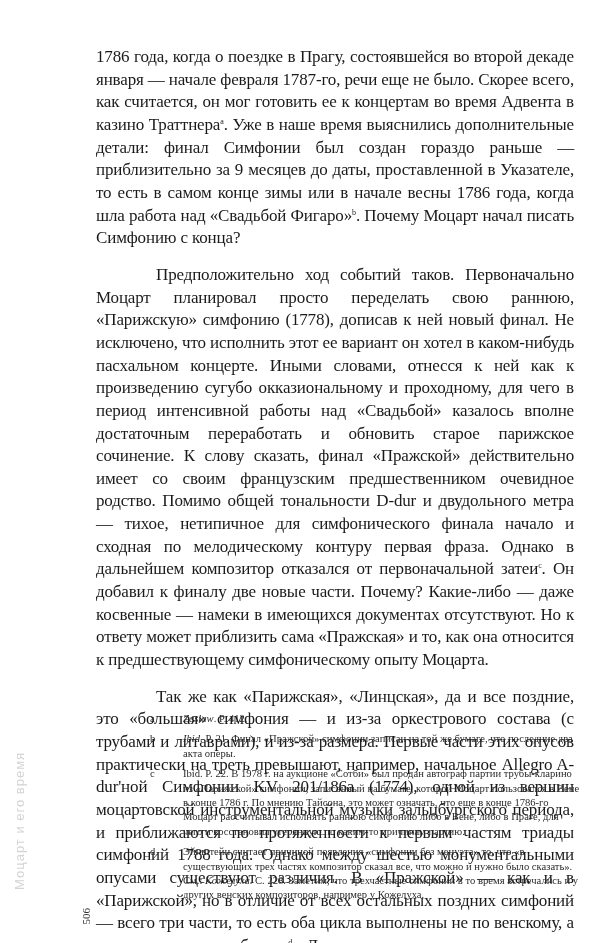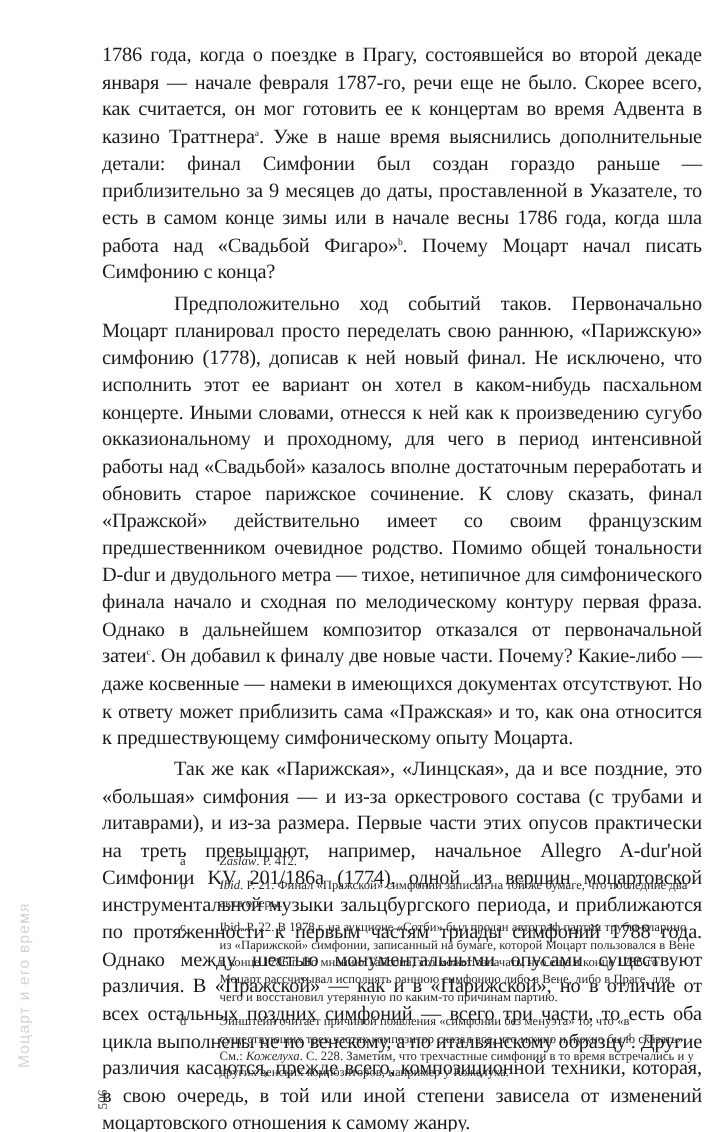--- a/index.html
+++ b/index.html
@@ -6,21 +6,21 @@
   body {
     width: 600px; height: 943px; background: #ffffff; position: relative; overflow: hidden;
     font-family: "Liberation Serif", "DejaVu Serif", serif; color: #1a1a1a;
   }
   .page { position: absolute; left: 0; top: 0; width: 600px; height: 943px; }
   .main-text {
     position: absolute; left: 82px; top: 32px; width: 506px;
     font-size: 17px; line-height: 22.65px; text-align: justify;
     letter-spacing: -0.15px;
   }
-  .main-text p { margin: 3px; }
+  .main-text p { margin: 14px; }
   .main-text p.indent { text-indent: 60px; }
   sup.fn { font-size: 8px; vertical-align: 6px; line-height: 0; }
   .footnotes {
     position: absolute; left: 150px; top: 712px; width: 430px;
     font-size: 10.6px; line-height: 14.4px; color: #2a2a2a;
   }
   .footnote { display: flex; margin-bottom: 6px; }
   .fn-label { width: 33px; flex: 0 0 33px; }
   .fn-body { flex: 1; }
   .fn-body i { font-style: italic; }

